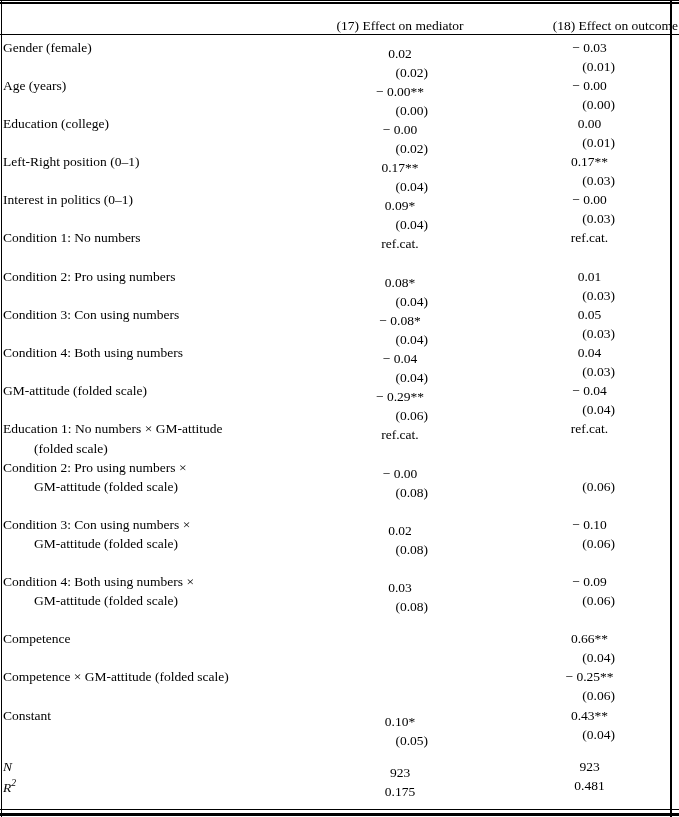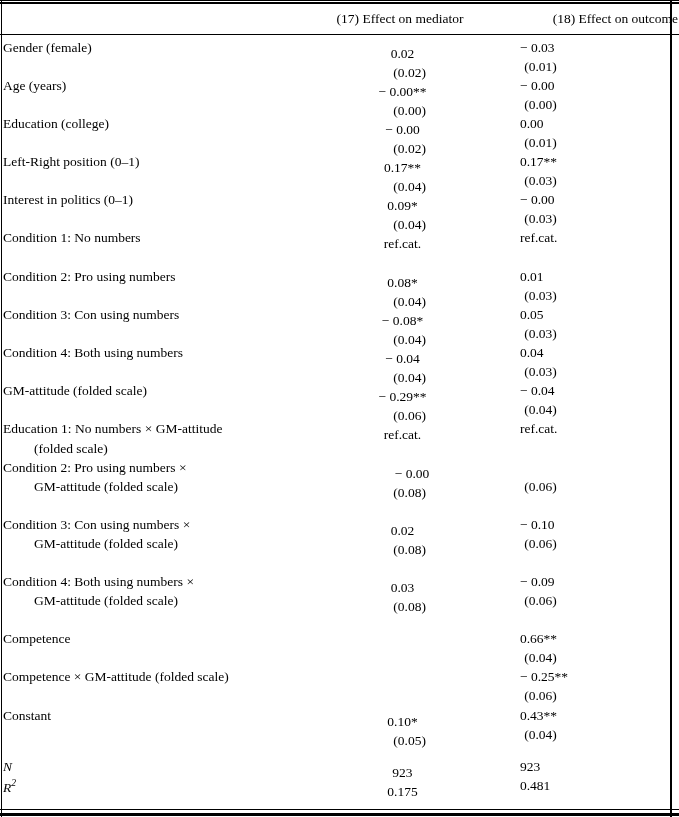--- a/index.html
+++ b/index.html
@@ -19,33 +19,33 @@
     box-sizing:border-box;
   }
   .rule-bottom{
     position:absolute;bottom:1px;left:0;right:0;height:7px;
     border-top:1px solid #000;border-bottom:3.5px solid #000;
     box-sizing:border-box;
   }
   .vline{position:absolute;top:0;bottom:0;background:#000;}
   .vline.left{left:0.5px;width:1.5px;}
   .vline.right{left:670px;width:2px;}
-  .hdr{display:flex;align-items:center;height:30px;margin-top:4px;}
+  .hdr{display:flex;align-items:flex-end;height:30px;margin-top:4px;}
   .hdr-line{border-top:1.3px solid #000;height:0;}
   .c0{width:292px;box-sizing:border-box;}
   .c1{width:216px;text-align:center;box-sizing:border-box;}
   .c2{width:163px;text-align:center;box-sizing:border-box;font-family:Liberation Serif, serif;}
   .hdr .c2{text-align:right;position:relative;left:7px;white-space:nowrap;}
   .tbody{padding-top:3px;}
-  .line{display:flex;align-items:center;height:19.1px;gap:12px;}
+  .line{display:flex;align-items:center;height:19.1px;}
   .lbl{width:292px;padding-left:3px;white-space:nowrap;box-sizing:border-box;}
   .lbl.cont{padding-left:17px;margin-left:17px;}
   .lbl.it{font-style:italic;}
   .v1{width:216px;text-align:center;margin-top:12px;}
-  .v2{width:163px;}
+  .v2{width:163px;text-align:center;}
   sup{font-size:0.72em;}
   .spacer{width:100%;}
 </style>
 </head>
 <body>
 
 <div class="table-wrap">
   <div class="rule-top"></div>
   <div class="vline left"></div>
   <div class="vline right"></div>

